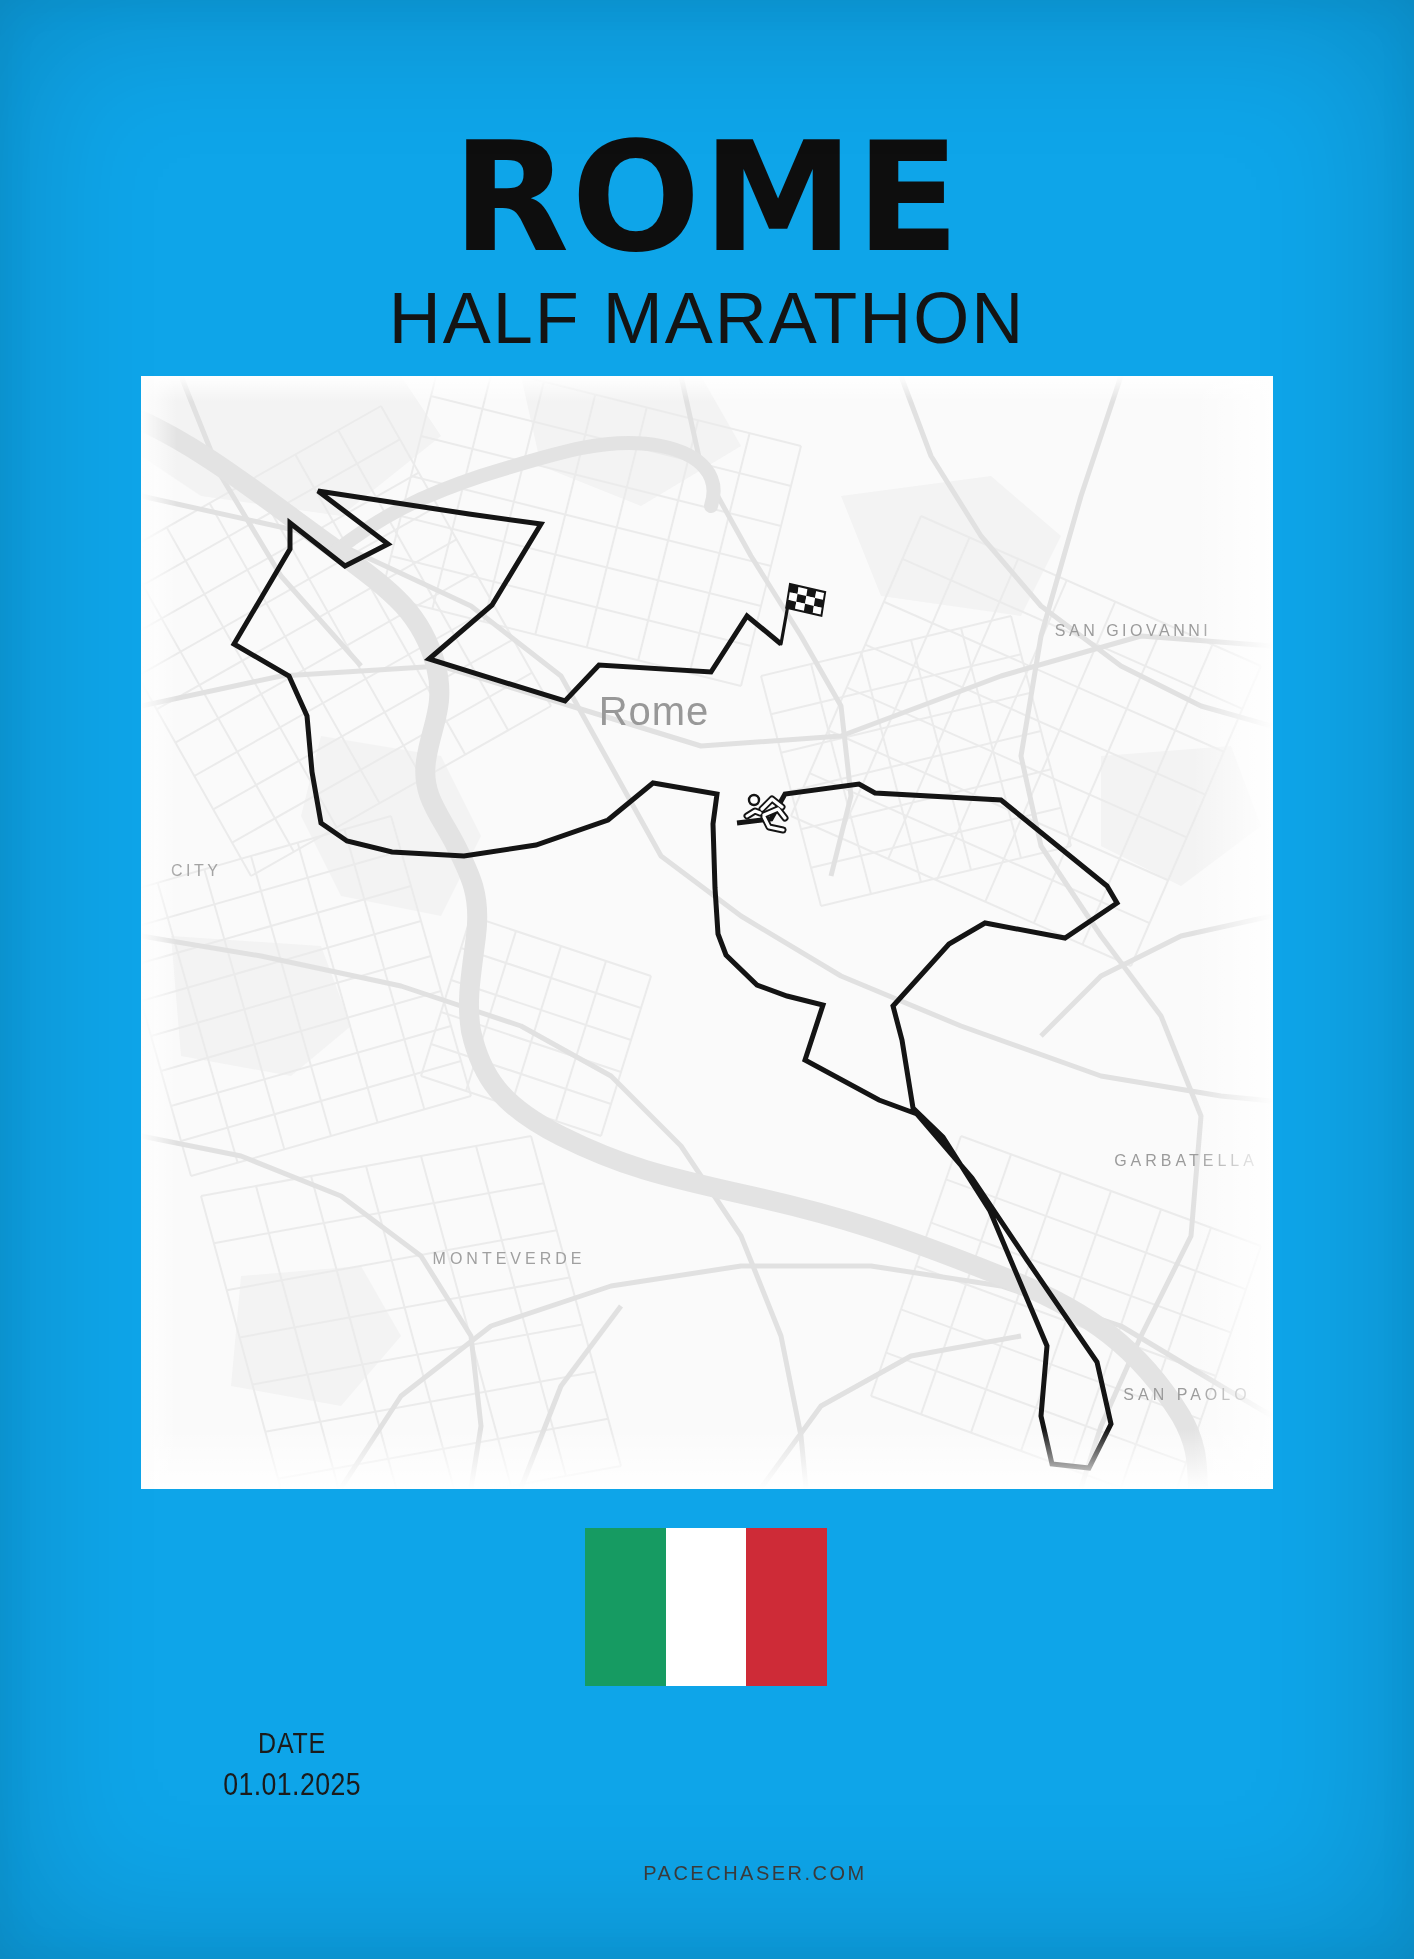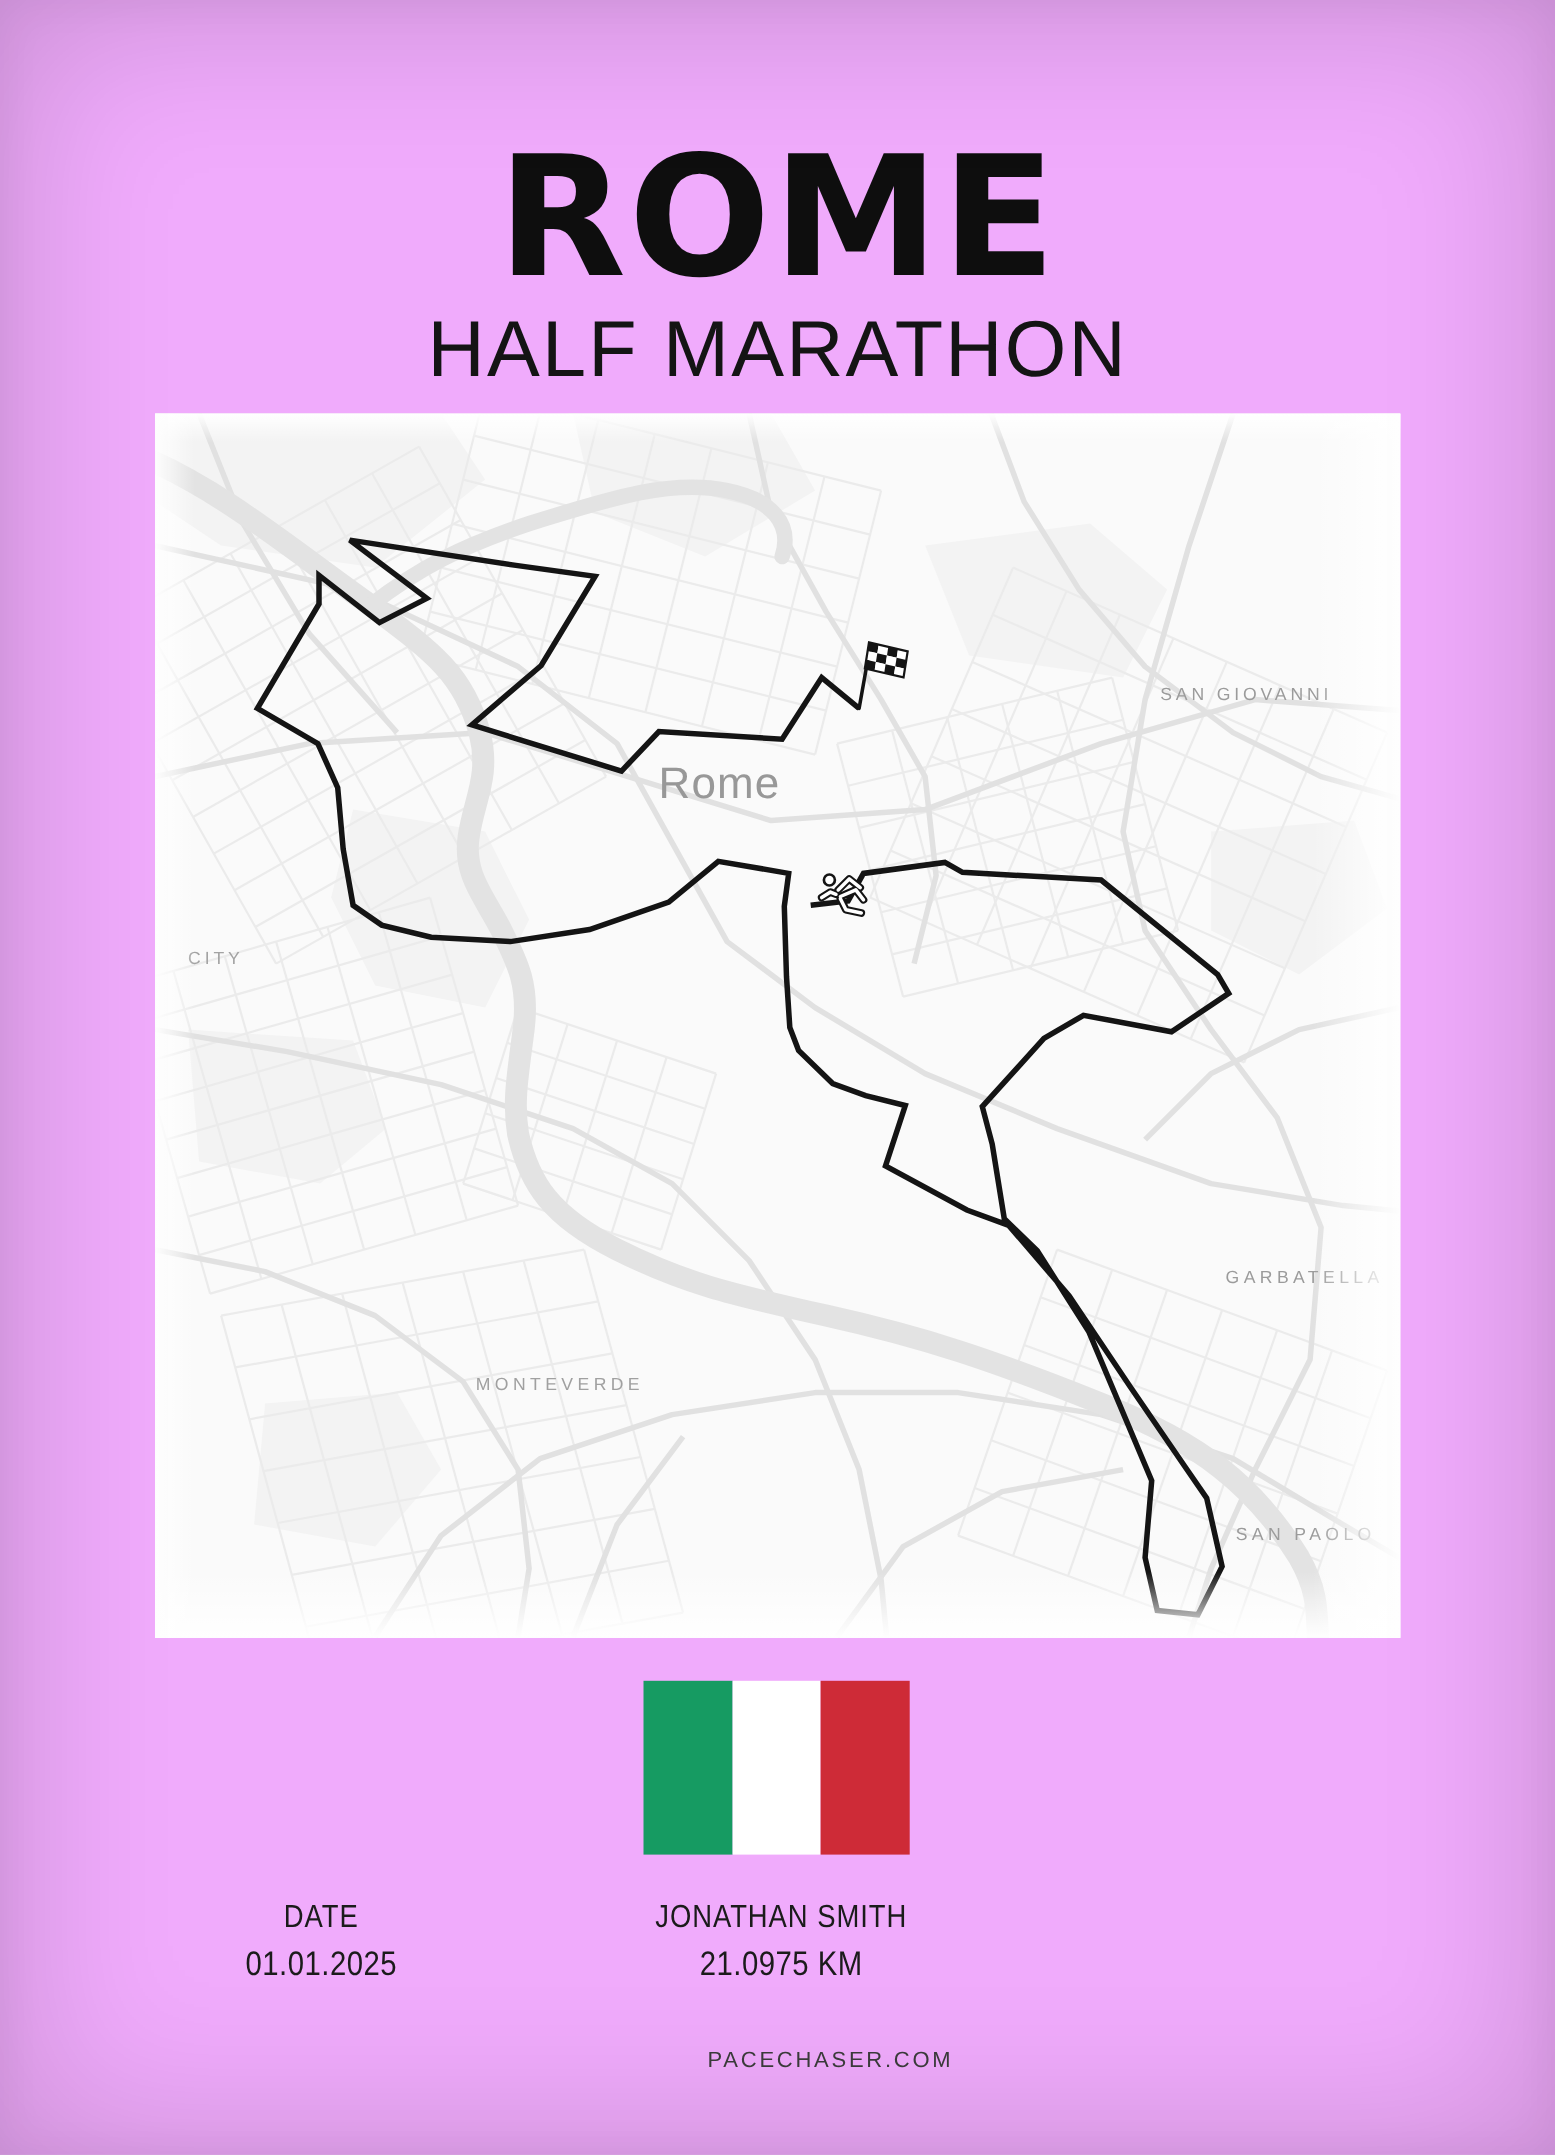--- a/index.html
+++ b/index.html
@@ -1,17 +1,17 @@
 <!DOCTYPE html>
 <html><head>
 <meta charset="utf-8">
 <style>
   html,body{margin:0;padding:0;background:#ffffff;}
   #poster{
-    position:relative;width:1414px;height:1959px;background:#f0abfc;
+    position:relative;width:1414px;height:1959px;background:#0ea5e9;
     overflow:hidden;font-family:"Liberation Sans",sans-serif;
   }
   .vignette{
     position:absolute;inset:0;pointer-events:none;z-index:50;
     box-shadow:inset 0 0 140px 22px rgba(0,0,0,0.15), inset 0 0 40px 2px rgba(0,0,0,0.05);
   }
   .title{
     position:absolute;top:118px;left:0;width:100%;text-align:center;
     font-family:"DejaVu Sans","Liberation Sans",sans-serif;
     font-weight:700;font-size:152px;line-height:1.05;letter-spacing:2px;
@@ -252,25 +252,19 @@
       <div class="stripe" style="background: rgb(206, 43, 55);"></div>
     </div>
 
   <div class="statsrow">
     <div class="stat" style="left:142px;width:300px;text-align:center;">
       <div class="inner">
         <div class="label">DATE</div>
         <div class="value">01.01.2025</div>
       </div>
     </div>
-    <div class="stat" style="left:510px;width:400px;">
-      <div class="inner">
-        <div class="label">JONATHAN SMITH</div>
-        <div class="value">21.0975 KM</div>
-      </div>
-    </div>
 
   </div>
 
   <div class="footer">PACECHASER.COM</div>
 
   <div class="vignette"></div>
 </div>
 
 </body></html>

